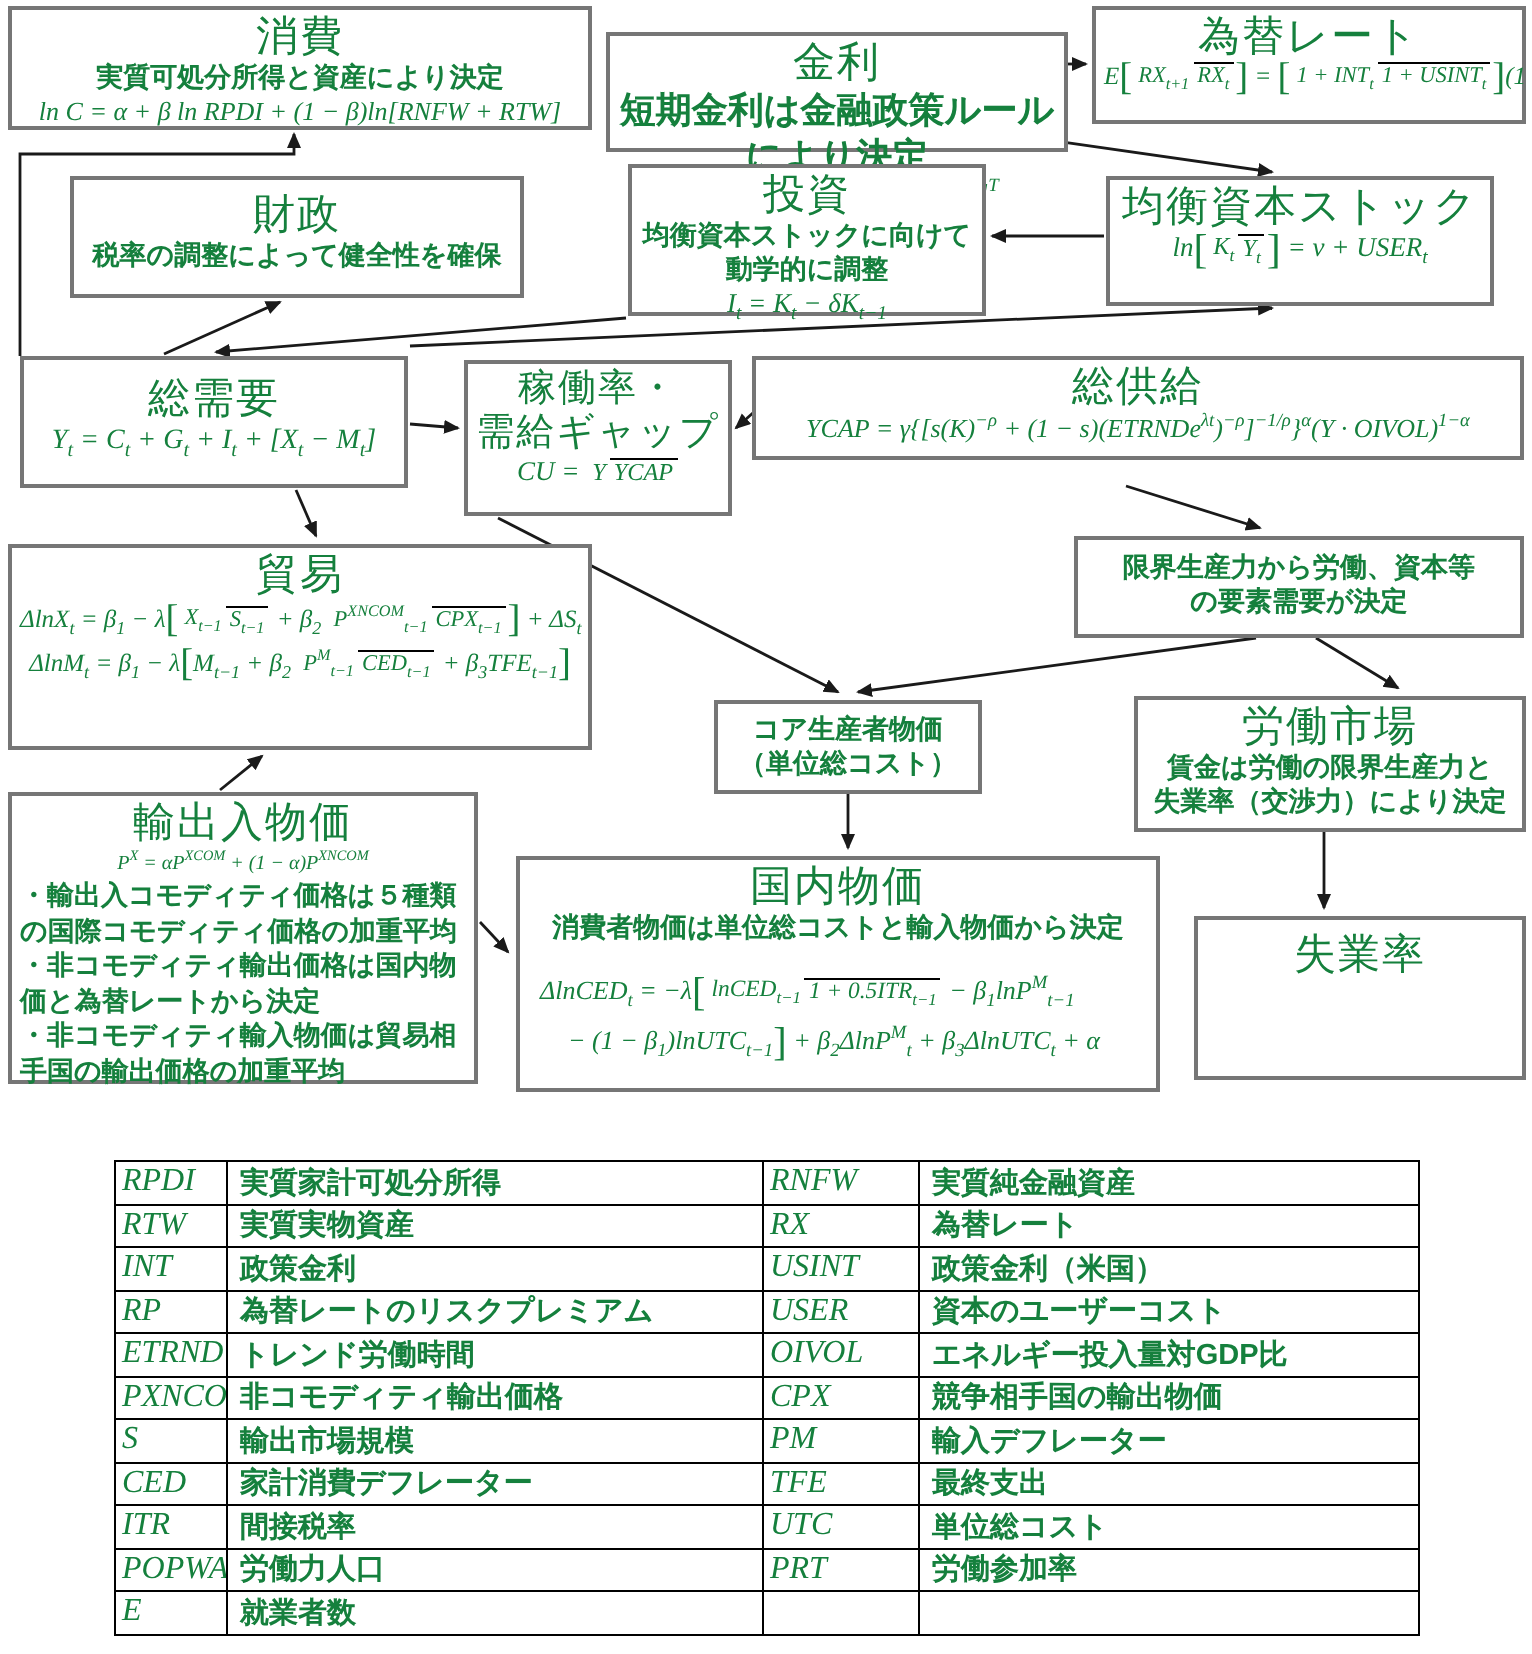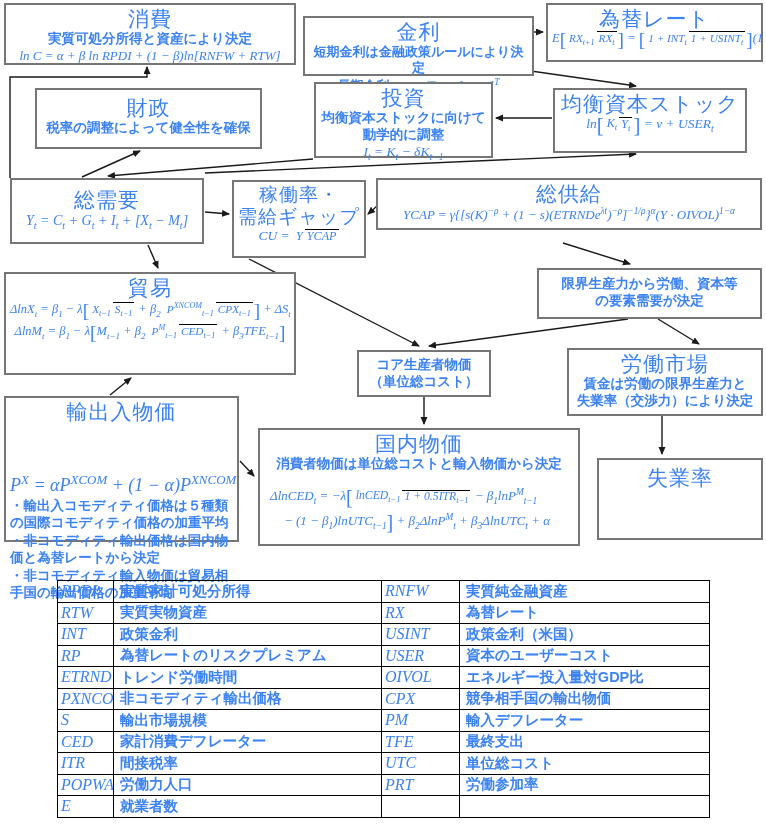--- a/index.html
+++ b/index.html
@@ -1,17 +1,17 @@
 <!DOCTYPE html>
 <html><head>
 <meta charset="utf-8">
 <style>
   html,body{margin:0;padding:0;background:#fff;}
   #canvas{position:relative;width:766px;height:827px;background:#ffffff;
-          font-family:"Liberation Sans","DejaVu Sans",sans-serif;color:#3b82f6;overflow:hidden;}
+          font-family:"Liberation Sans","DejaVu Sans",sans-serif;color:#15803d;overflow:hidden;}
   .box{position:absolute;background:#fff;border:2px solid #767676;box-sizing:border-box;
        text-align:center;padding:2px 4px;}
   .box .ttl{font-size:21px;font-weight:500;line-height:1.15;letter-spacing:1px;}
   .box .sub{font-size:13.5px;font-weight:600;line-height:1.25;}
   .formula{font-family:"Liberation Serif","DejaVu Serif",serif;font-style:italic;
            font-size:13.5px;line-height:1.25;white-space:nowrap;}
   .formula sub,.formula sup{font-size:0.72em;}
   .frac{display:inline-flex;flex-direction:row;align-items:center;vertical-align:middle;
         font-size:0.9em;line-height:1.1;margin:0 1px;}
   .frac>span:first-child{padding:0 2px;}
@@ -59,21 +59,21 @@
   </svg>
 
   <div class="box" style="left:4px;top:3px;width:292px;height:62px;">
     <div class="ttl">消費</div>
     <div class="sub">実質可処分所得と資産により決定</div>
     <div class="formula" style="font-size:13px;">ln C = α + β ln RPDI + (1 − β)ln[RNFW + RTW]</div>
   </div>
 
   <div class="box" style="left:303px;top:16px;width:231px;height:60px;">
     <div class="ttl">金利</div>
-    <div class="sub" style="font-size:13px;text-align:center;">短期金利は金融政策ルールにより決定</div>
+    <div class="sub" style="font-size:18px;text-align:center;">短期金利は金融政策ルールにより決定</div>
     <div style="font-size:13px;">
       <span class="sub" style="font-size:13px;">長期金利</span>
       <span class="formula" style="font-size:13px;">LR<sub>t</sub> = ∏<sub>j=1,T</sub>[SR<sub>t+j</sub>]<sup>T</sup></span>
     </div>
   </div>
 
   <div class="box" style="left:546px;top:3px;width:217px;height:59px;">
     <div class="ttl">為替レート</div>
     <div class="formula" style="font-size:12.5px;">E<span class="bb">[</span><span class="frac">
           <span>RX<sub>t+1</sub></span>
@@ -144,21 +144,21 @@
     <div class="ttl">労働市場</div>
     <div class="sub">賃金は労働の限界生産力と<br>失業率（交渉力）により決定</div>
   </div>
 
   <div class="box" style="left:357px;top:350px;width:134px;height:47px;padding-top:5px;">
     <div class="sub">コア生産者物価<br>（単位総コスト）</div>
   </div>
 
   <div class="box" style="left:4px;top:396px;width:235px;height:146px;">
     <div class="ttl">輸出入物価</div>
-    <div class="formula" style="font-size:18px;margin-top:48px;">P<sup>X</sup> = αP<sup>XCOM</sup> + (1 − α)P<sup>XNCOM</sup></div>
+    <div class="formula" style="font-size:10px;">P<sup>X</sup> = αP<sup>XCOM</sup> + (1 − α)P<sup>XNCOM</sup></div>
     <div class="bullets">
       <div>・輸出入コモディティ価格は５種類の国際コモディティ価格の加重平均</div>
       <div>・非コモディティ輸出価格は国内物価と為替レートから決定</div>
       <div>・非コモディティ輸入物価は貿易相手国の輸出価格の加重平均</div>
     </div>
   </div>
 
   <div class="box" style="left:258px;top:428px;width:322px;height:118px;">
     <div class="ttl">国内物価</div>
     <div class="sub">消費者物価は単位総コストと輸入物価から決定</div>

